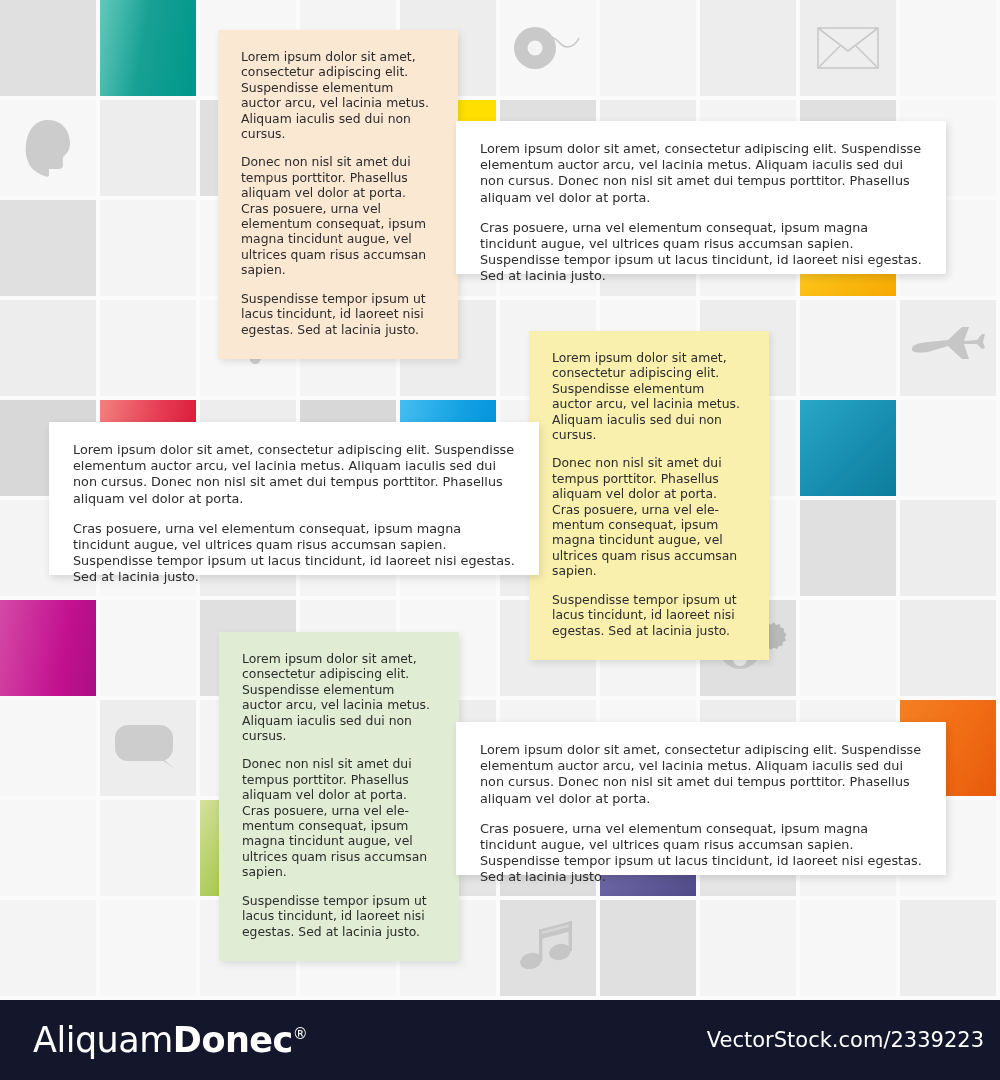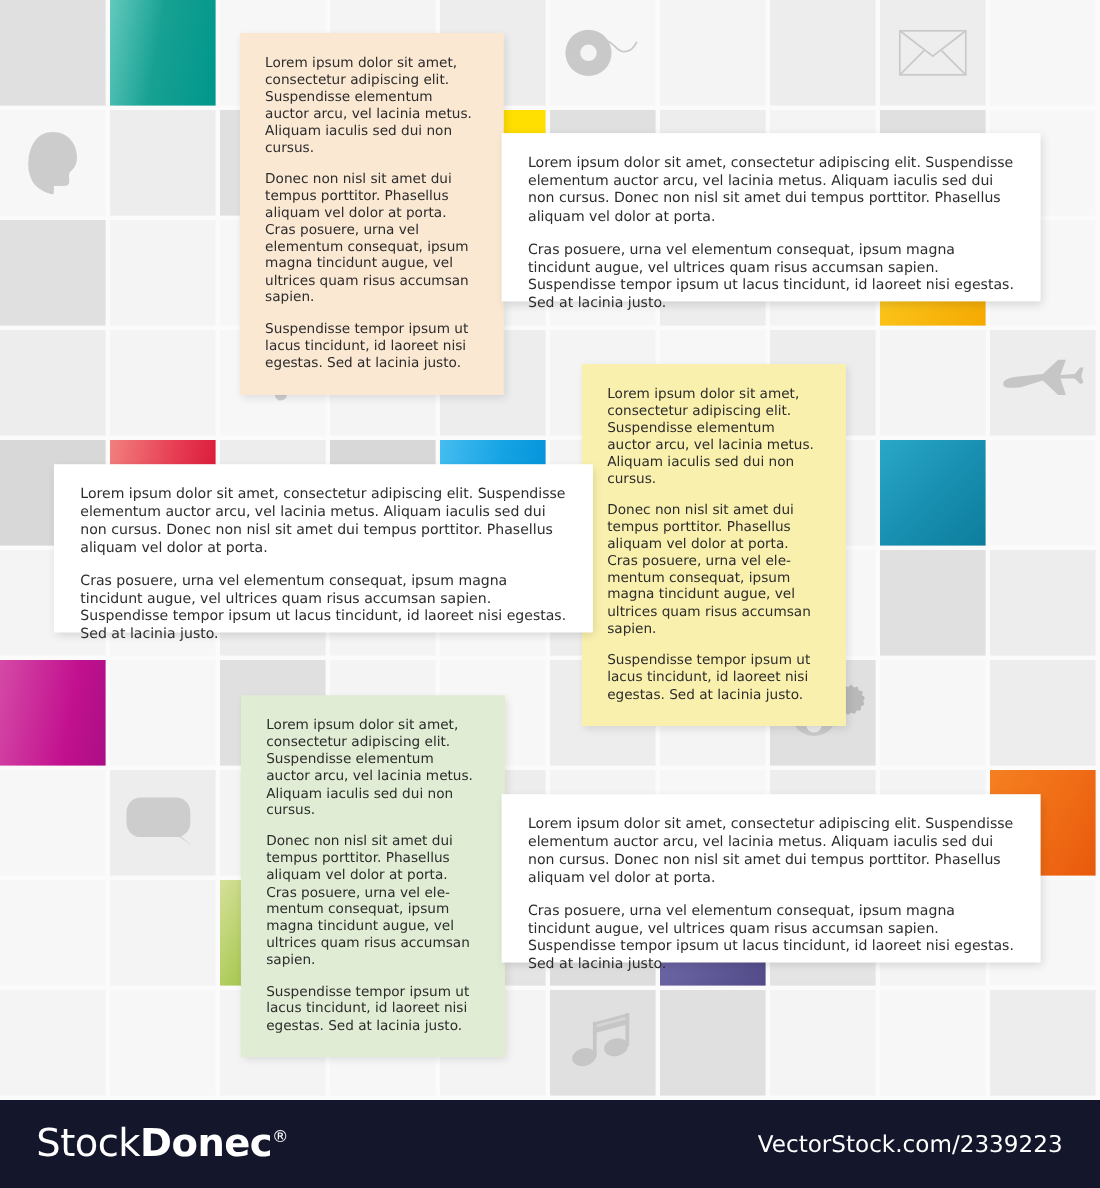--- a/index.html
+++ b/index.html
@@ -63,21 +63,21 @@
   }
   #logo{
     position:absolute;left:33px;top:20px;
     font-size:35px;color:#ffffff;letter-spacing:-.5px;
     font-family:"DejaVu Sans","Liberation Sans",sans-serif;
     white-space:nowrap;
   }
   #logo .b{font-weight:bold;}
   #logo .reg{font-size:15px;vertical-align:super;}
   #footer-url{
-    position:absolute;right:34px;top:28px;
+    position:absolute;right:16px;top:28px;
     font-size:21px;color:#ffffff;white-space:nowrap;
     font-family:"DejaVu Sans","Liberation Sans",sans-serif;
   }
 </style>
 </head>
 <body>
 
 <div id="stage">
 
   <div id="mosaic">
@@ -281,17 +281,17 @@
     <p>Donec non nisl sit amet dui tempus porttitor. Phasellus aliquam vel dolor at porta. Cras posuere, urna vel ele-mentum consequat, ipsum magna tincidunt augue, vel ultrices quam risus accumsan sapien.</p>
     <p>Suspendisse tempor ipsum ut lacus tincidunt, id laoreet nisi egestas. Sed at lacinia justo.</p>
   </div>
 
   <div class="card card-wide sk-white" style="left:456px;top:722px;height:153px;">
     <p>Lorem ipsum dolor sit amet, consectetur adipiscing elit. Suspendisse elementum auctor arcu, vel lacinia metus. Aliquam iaculis sed dui non cursus. Donec non nisl sit amet dui tempus porttitor. Phasellus aliquam vel dolor at porta.</p>
     <p>Cras posuere, urna vel elementum consequat, ipsum magna tincidunt augue, vel ultrices quam risus accumsan sapien. Suspendisse tempor ipsum ut lacus tincidunt, id laoreet nisi egestas. Sed at lacinia justo.</p>
   </div>
 
   <div id="footer">
-    <div id="logo"><span>Stock</span><span class="b">Donec</span><span class="reg">®</span></div>
+    <div id="logo"><span>Aliquam</span><span class="b">Donec</span><span class="reg">®</span></div>
     <div id="footer-url">VectorStock.com/2339223</div>
   </div>
 
 </div>
 
 </body></html>

